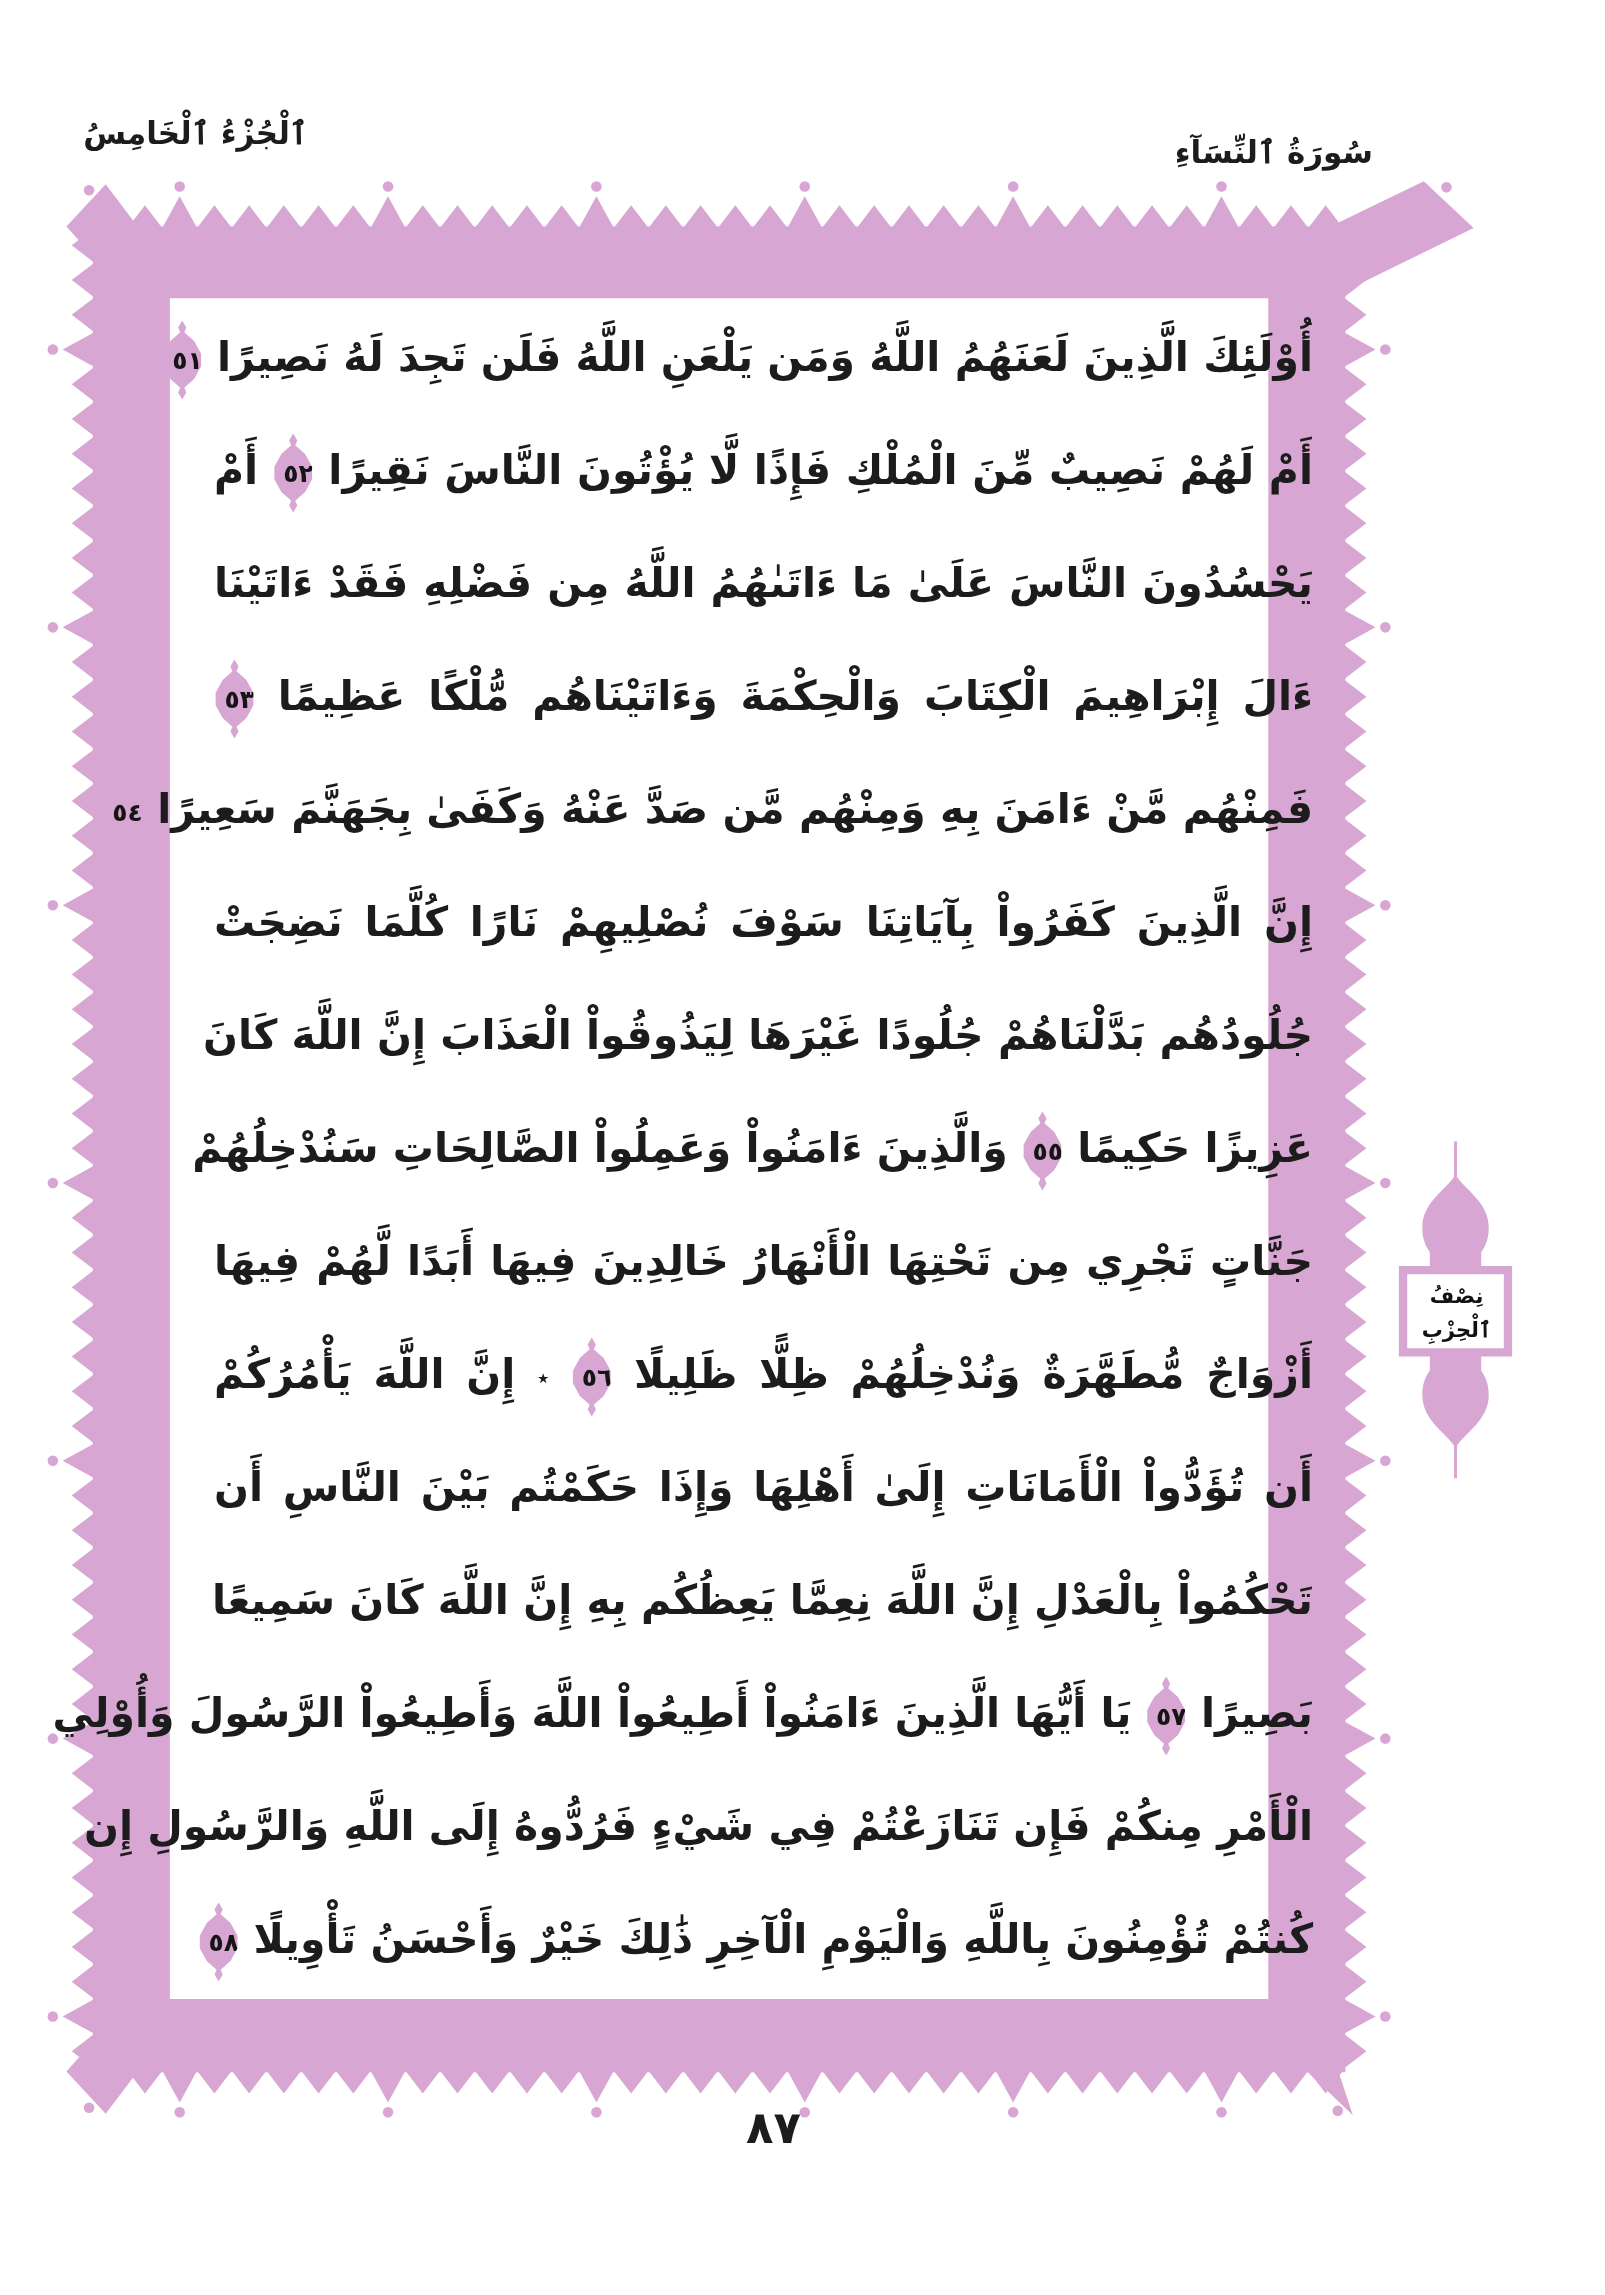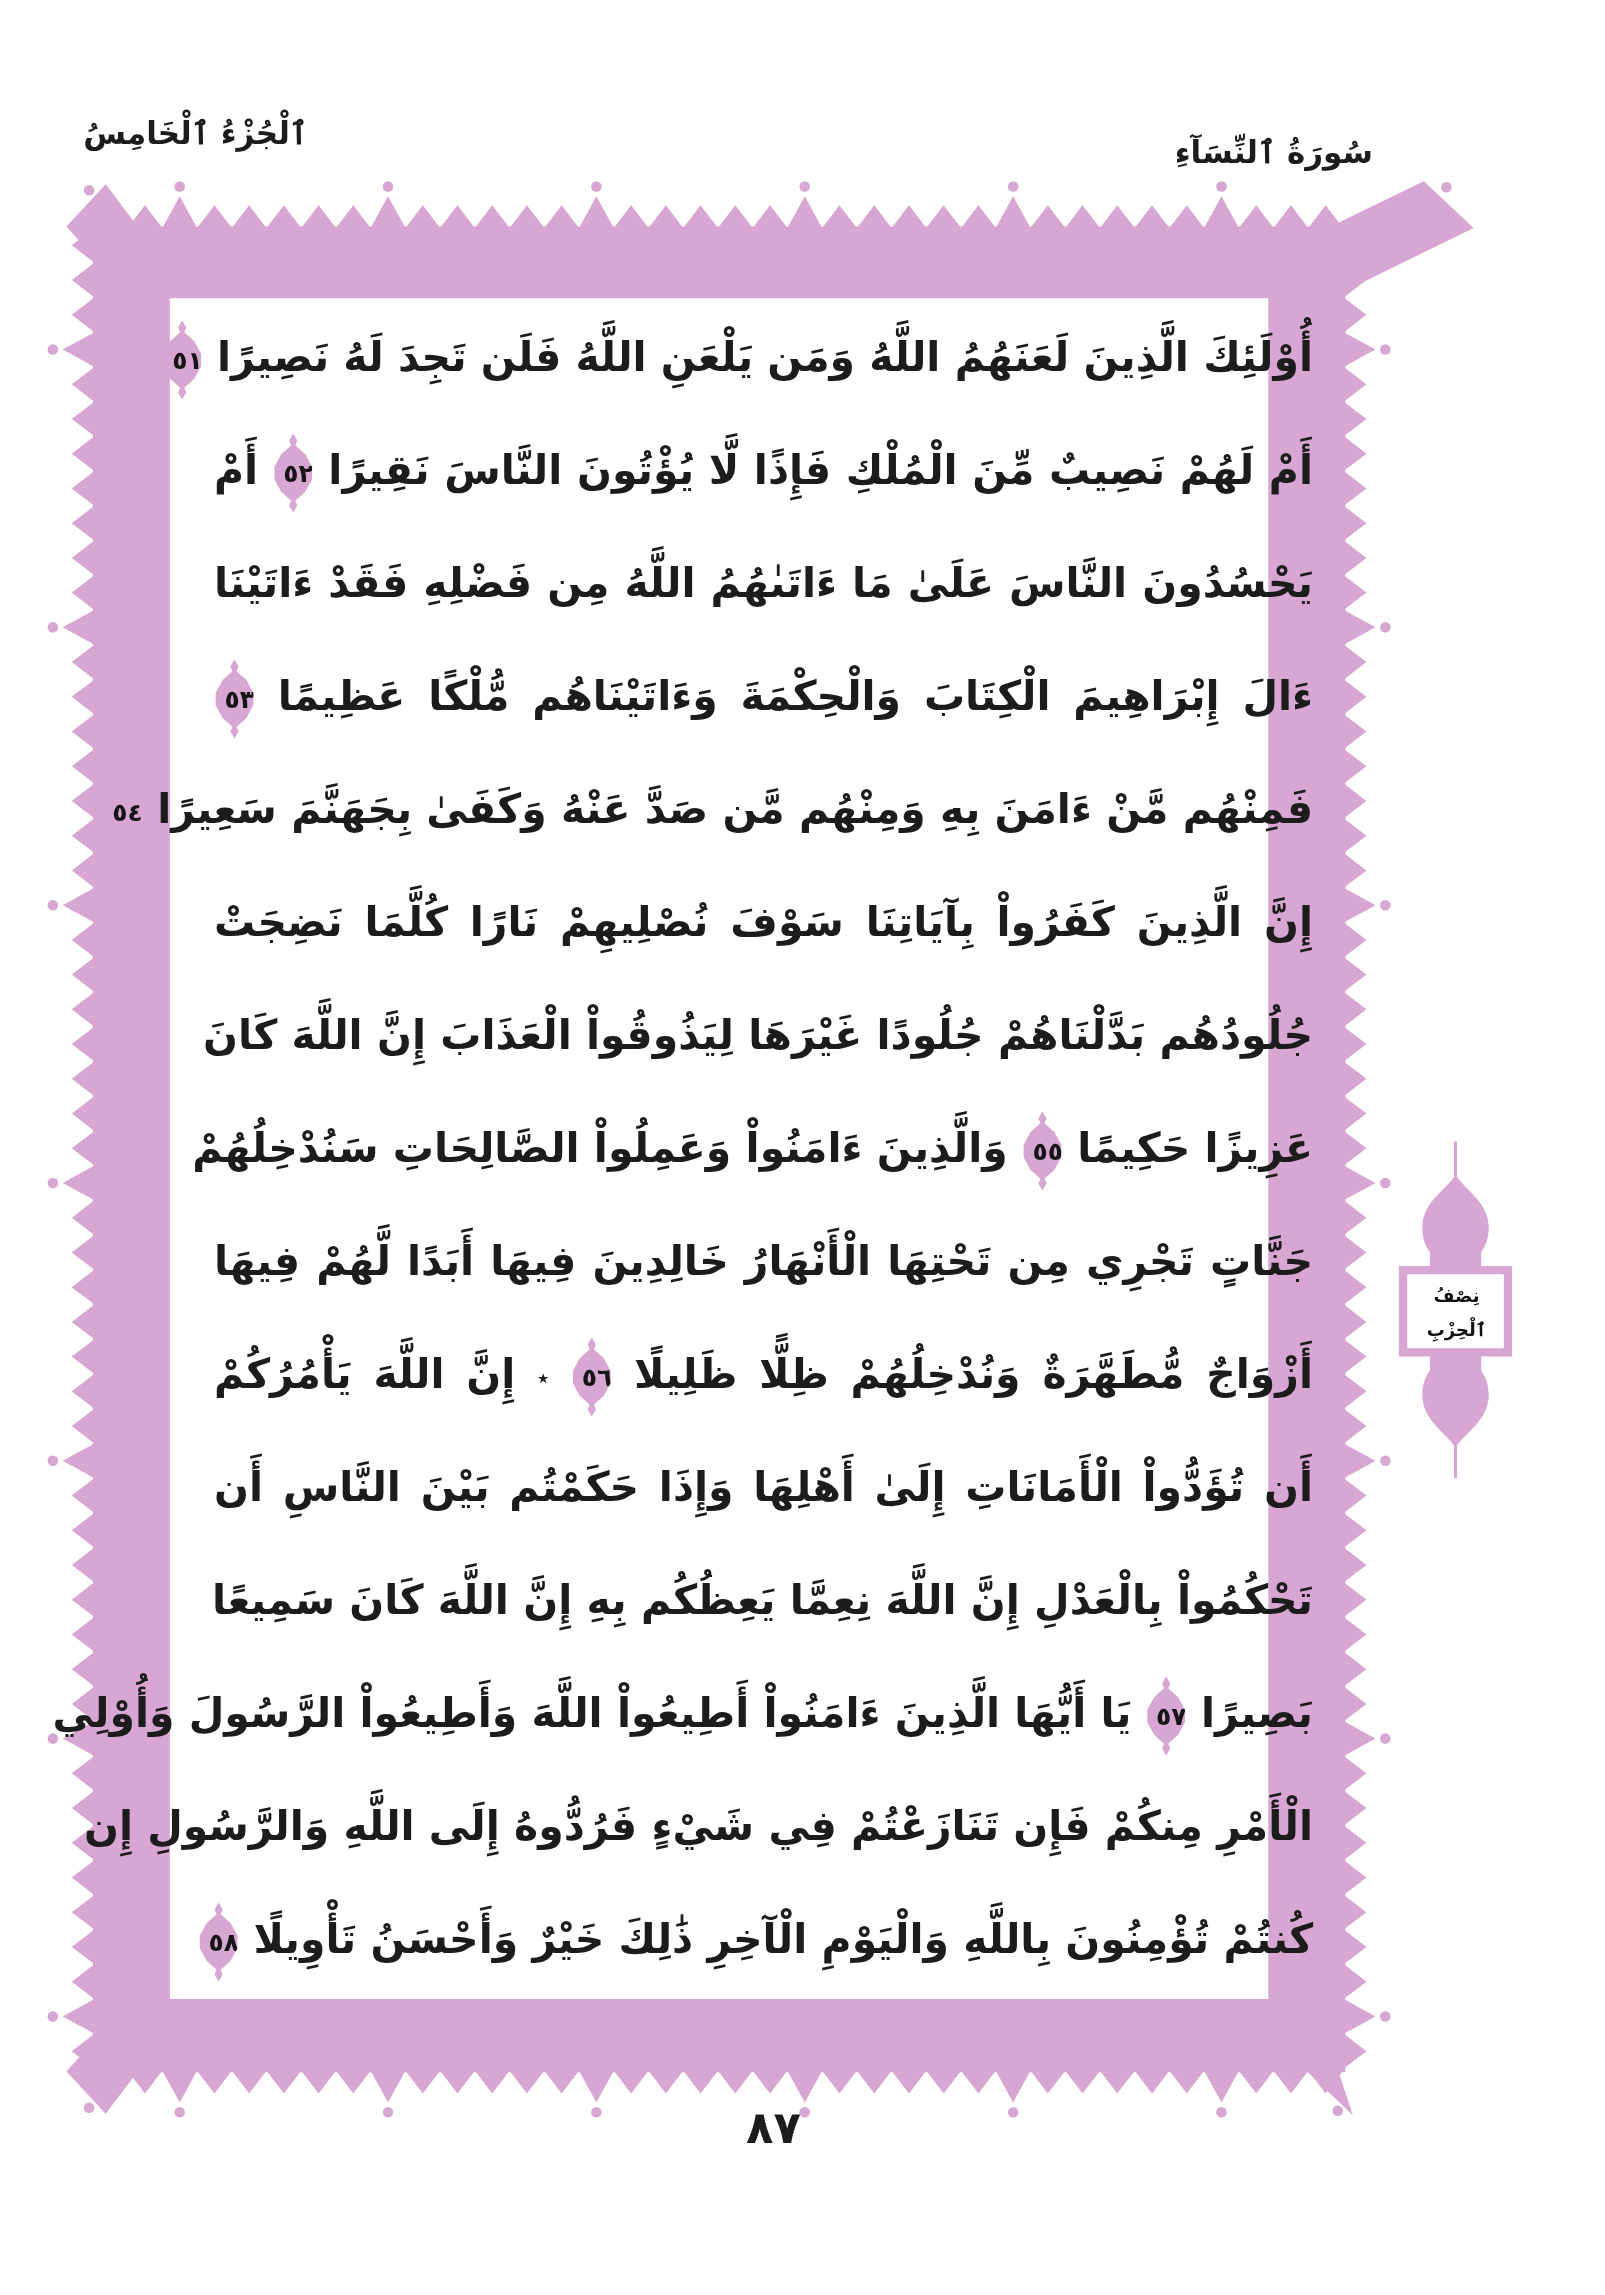--- a/index.html
+++ b/index.html
@@ -15,21 +15,21 @@
   .line{height:113px;line-height:113px;font-size:41px;font-weight:700;
         text-align:justify;text-align-last:justify;white-space:nowrap;}
   .txt{letter-spacing:0.4px;}
   .vm{display:inline-block;width:41px;height:79px;background:var(--pink);
       color:#151515;font-size:25px;line-height:79px;text-align:center;
       vertical-align:middle;font-weight:700;letter-spacing:0;
       clip-path:polygon(50% 0%,60% 9%,55% 15%,79% 26%,96% 42%,96% 58%,79% 74%,55% 85%,
                         60% 91%,50% 100%,40% 91%,45% 85%,21% 74%,4% 58%,4% 42%,21% 26%,45% 15%,40% 9%);}
   .star{font-size:22.7px;vertical-align:middle;font-weight:400;}
   .hizb-text{position:absolute;left:1409px;top:1276px;width:95px;height:72px;
-             direction:rtl;text-align:center;color:#111;font-size:18px;line-height:34px;
+             direction:rtl;text-align:center;color:#111;font-size:21px;line-height:34px;
              font-weight:700;padding-top:3px;}
   .pagenum{position:absolute;left:642px;top:2101px;width:159px;text-align:right;
            color:var(--ink);font-size:45px;font-weight:700;}
 </style>
 </head>
 <body>
 
 <div class="page">
 
   <div class="hdr juz">ٱلْجُزْءُ ٱلْخَامِسُ</div>

